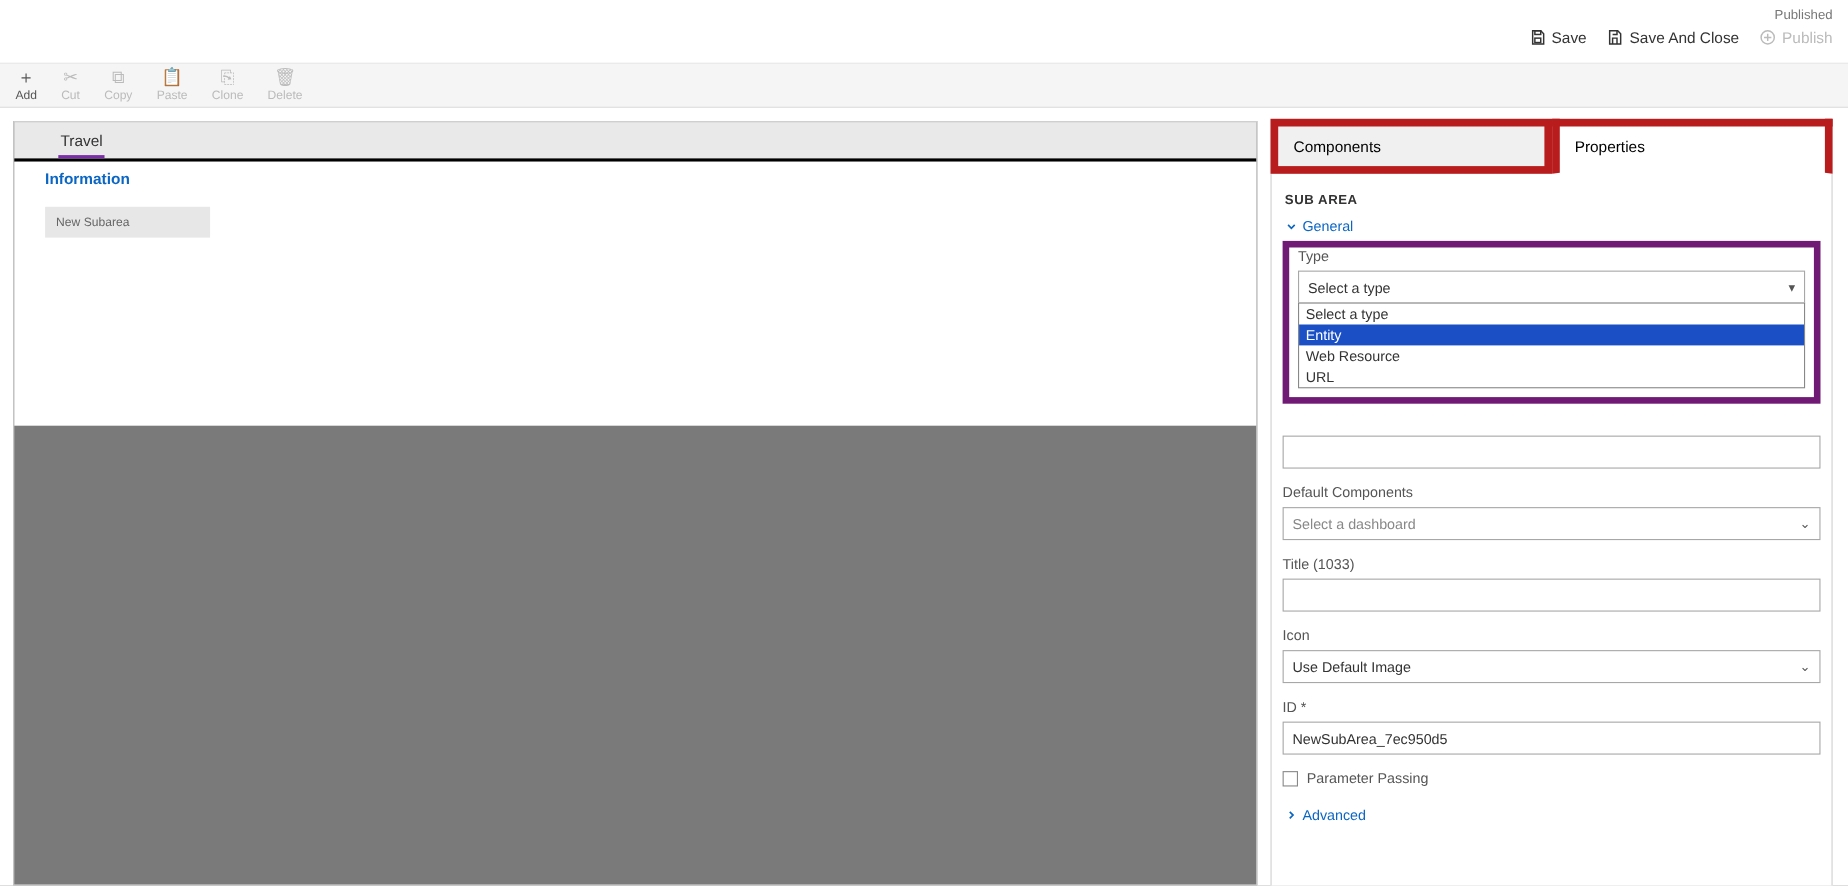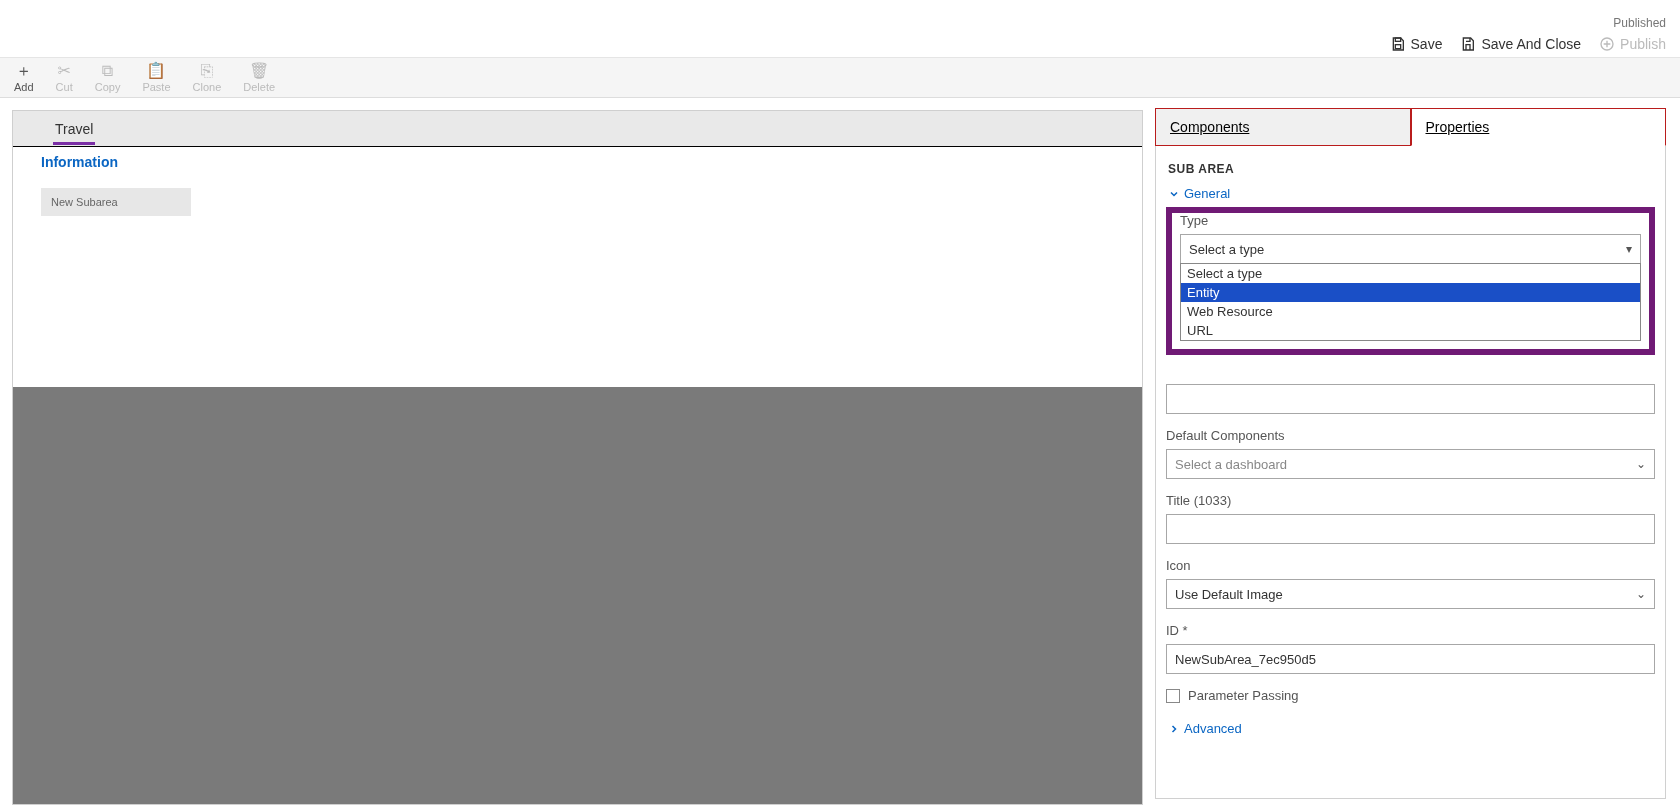--- a/index.html
+++ b/index.html
@@ -12,21 +12,21 @@
   display: flex;
   align-items: flex-start;
   padding: 6px 14px 0 14px;
   position: relative;
 }
 .topbar .left { flex: 1; }
 .breadcrumbs { font-size: 13px; color: #555; }
 .breadcrumbs .sep { margin: 0 4px; color: #777; }
 .app-title { font-size: 20px; font-weight: 600; color: #222; margin-top: 4px; }
 
-.topbar .right { position: absolute; right: 14px; top: 16px; text-align: right; }
+.topbar .right { position: absolute; right: 14px; top: 6px; text-align: right; }
 .top-status { font-size: 12px; color: #777; margin-bottom: 6px; }
 .top-actions { display: flex; gap: 18px; align-items: center; font-size: 14px; color: #333; }
 .top-actions .action { display: flex; align-items: center; gap: 5px; cursor: pointer; }
 .top-actions .action.disabled { color: #bbb; cursor: default; }
 .top-actions svg { width: 16px; height: 16px; }
 
 
 .ribbon {
   height: 40px;
   background: #f5f5f5;
@@ -43,21 +43,21 @@
 
 .main-row { display: flex; height: calc(805px - 58px - 40px); }
 .canvas-wrap { width: 1155px; padding: 12px 12px 0 12px; }
 .canvas {
   width: 100%; height: 100%;
   border: 1px solid #cfcfcf;
   background: #7a7a7a;
   display: flex; flex-direction: column;
 }
 .tabstrip {
-  height: 36px; background: #e9e9e9; border-bottom: 1px solid #000000;
+  height: 36px; background: #e9e9e9; border-bottom: 3px solid #000000;
   display: flex; align-items: center; padding: 0 30px;
 }
 .tab {
   padding: 8px 12px; font-size: 14px; color: #333; position: relative; cursor: pointer;
 }
 .tab.selected::after {
   content: ''; position: absolute; left: 10px; right: 10px; bottom: 0; height: 3px; background: #7b2fa6;
 }
 .canvas-body {
   background: #fff; flex: 0 0 240px; padding: 7px 28px;
@@ -68,21 +68,21 @@
   background: #e7e7e7; color: #666; padding: 8px 10px; width: 150px; font-size: 11px;
 }
 
 
 .right-panel { flex: 1; padding: 10px 14px 0 0; }
 .panel-tabs {
   display: flex; width: 100%;
 }
 .ptab {
   flex: 1; text-align: left; padding: 10px 14px; font-size: 14px; cursor: pointer;
-  background: #f0f0f0; border: 1px solid #b91c1c; text-decoration: underline;
+  background: #f0f0f0; border: 7px solid #b91c1c;
 }
 .ptab.active { background: #fff; border-bottom: 1px solid #fff; }
 .panel-body { border: 1px solid #d0d0d0; border-top: none; padding: 10px 10px 20px 10px; height: calc(100% - 44px); overflow: visible; background:#fff;}
 .section-title { font-size: 12px; font-weight: 700; letter-spacing: .5px; color: #333; margin: 6px 2px 10px; }
 .collapser { font-size: 13px; color: #0b66c3; margin: 6px 2px 6px; cursor: pointer; display:flex; align-items:center; gap:4px;}
 .collapser .chev { width:12px; height:12px; }
 
 
 .highlight-box {
   border: 6px solid #701a75;

